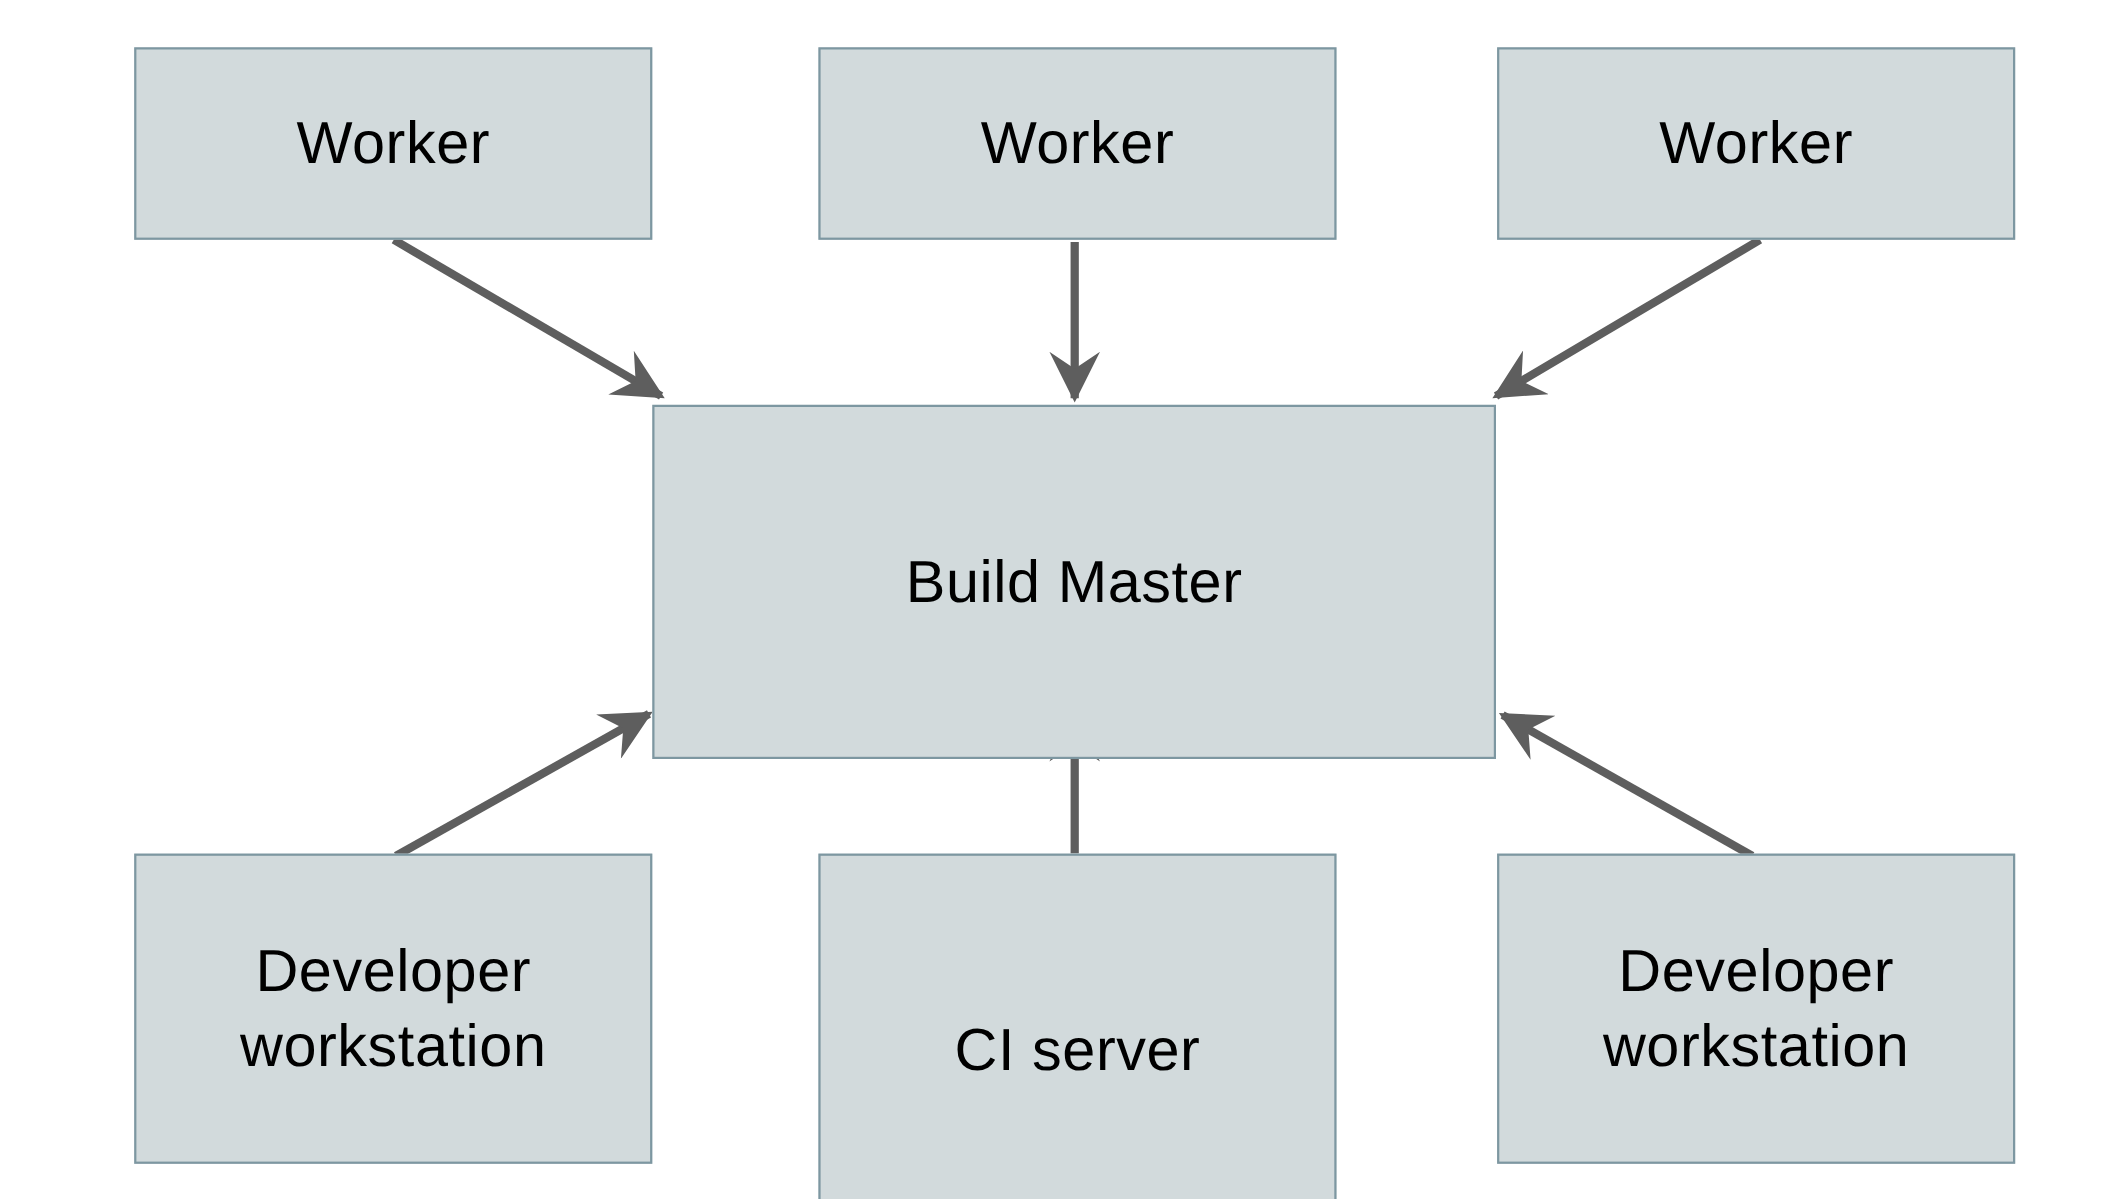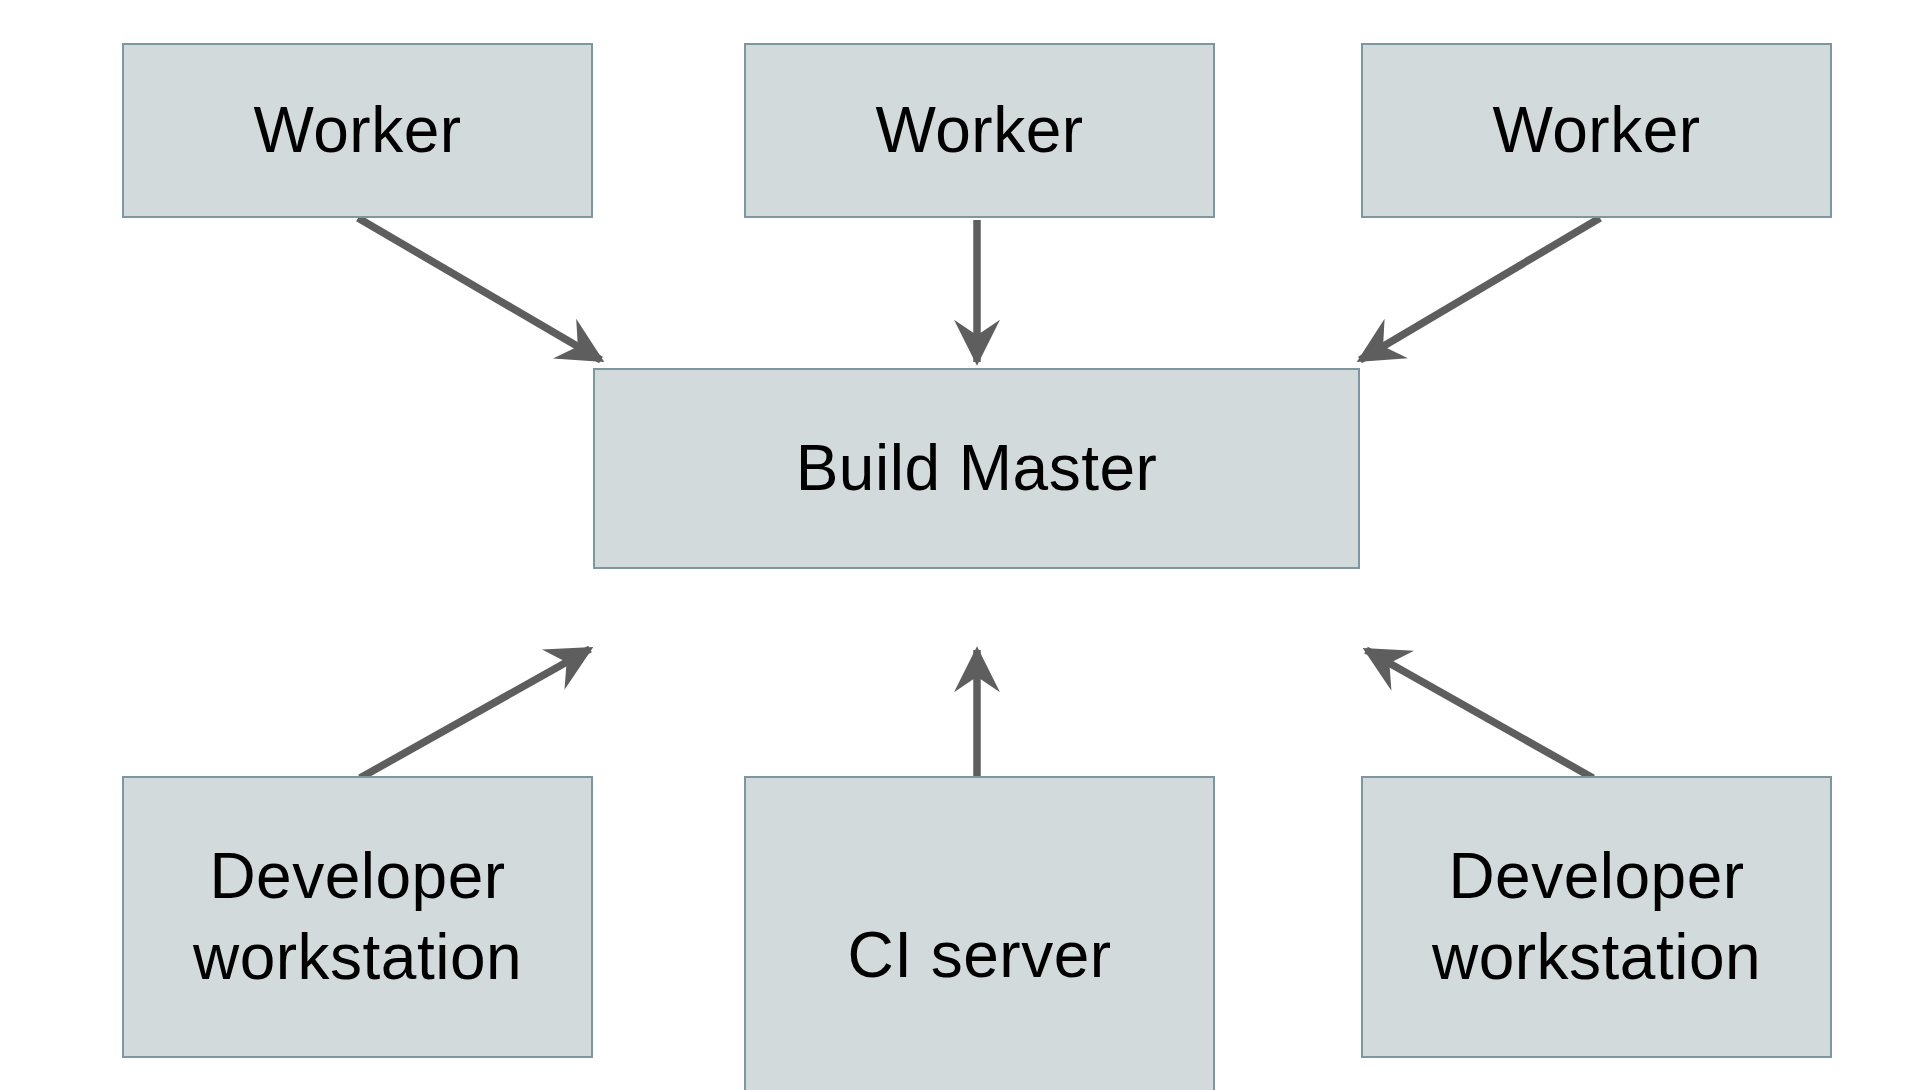--- a/index.html
+++ b/index.html
@@ -28,28 +28,28 @@
     pointer-events:none;
   }
   .node{
     position:absolute;
     background:var(--node-fill);
     border:2px solid var(--node-border);
     display:flex;
     align-items:center;
     justify-content:center;
     text-align:center;
-    font-size:64px;
+    font-size:54px;
     line-height:1.26;
     letter-spacing:0.5px;
   }
   .node-worker-1        { left:122px;  top:43px;  width:471px; height:175px; }
   .node-worker-2        { left:744px;  top:43px;  width:471px; height:175px; }
   .node-worker-3        { left:1361px; top:43px;  width:471px; height:175px; }
-  .node-build-master    { left:593px;  top:368px; width:767px; height:201px; }
+  .node-build-master    { left:593px;  top:368px; width:767px; height:322px; }
   .node-dev-1           { left:122px;  top:776px; width:471px; height:282px; }
   .node-ci-server       { left:744px;  top:776px; width:471px; height:358px; }
   .node-dev-2           { left:1361px; top:776px; width:471px; height:282px; }
   .node .label{ padding:0 20px; }
 </style>
 </head>
 <body>
 
 <div class="canvas">
 

